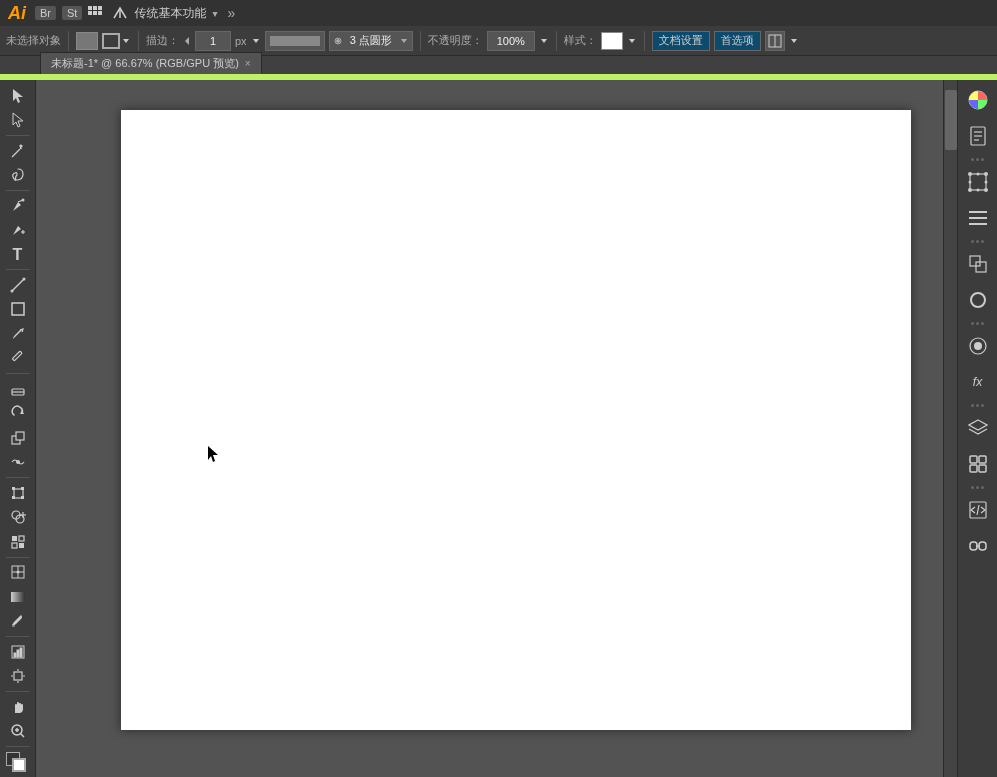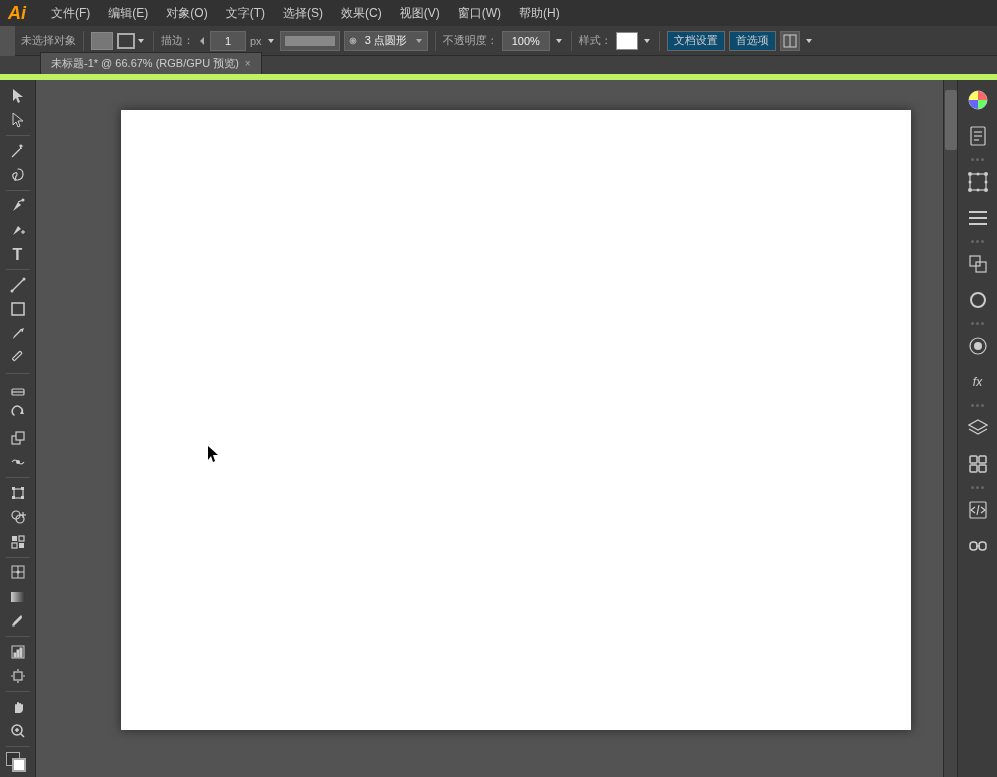--- a/index.html
+++ b/index.html
@@ -60,21 +60,20 @@
 
     
     #options-bar {
       height: 30px;
       background: #3c3c3c;
       display: flex;
       align-items: center;
       padding: 0 6px;
       gap: 4px;
       border-bottom: 1px solid #2a2a2a;
-      margin-left: 15px;
     }
     .opt-label {
       color: #aaa;
       font-size: 11px;
       white-space: nowrap;
     }
     .opt-input {
       background: #555;
       border: 1px solid #666;
       color: #eee;
@@ -291,30 +290,38 @@
       height: 3px;
       background: #666;
       border-radius: 50%;
     }
   </style>
 </head>
 <body>
 
 <div id="title-bar">
   <div class="ai-logo">Ai</div>
-  <div class="menu-bar">
-    <span class="menu-item">文件(F)</span>
-    <span class="menu-item">编辑(E)</span>
-    <span class="menu-item">对象(O)</span>
-    <span class="menu-item">文字(T)</span>
-    <span class="menu-item">选择(S)</span>
-    <span class="menu-item">效果(C)</span>
-    <span class="menu-item">视图(V)</span>
-    <span class="menu-item">窗口(W)</span>
-    <span class="menu-item">帮助(H)</span>
+  <div class="right-area">
+    <span class="bridge-btn">Br</span>
+    <span class="stock-btn">St</span>
+    <svg width="18" height="14" viewBox="0 0 18 14" fill="#ccc">
+      <rect x="0" y="0" width="4" height="4"></rect>
+        <rect x="5" y="0" width="4" height="4"></rect>
+        <rect x="10" y="0" width="4" height="4"></rect>
+      <rect x="0" y="5" width="4" height="4"></rect>
+        <rect x="5" y="5" width="4" height="4"></rect>
+        <rect x="10" y="5" width="4" height="4"></rect>
+    </svg>
+    <svg width="16" height="14" viewBox="0 0 16 14" fill="none" stroke="#ccc" stroke-width="1.5">
+      <polyline points="2,12 8,2 14,12"></polyline>
+      <line x1="8" y1="2" x2="8" y2="12"></line>
+    </svg>
+    <span class="workspace-btn">传统基本功能</span>
+    <span style="color:#aaa;font-size:10px;">▾</span>
+    <span style="color:#aaa;font-size:14px; margin-left:4px;">»</span>
   </div>
 </div>
 
 <div id="options-bar">
   <span class="opt-label">未选择对象</span>
   <div class="opt-separator"></div>
 
   <div class="color-swatch" style="background:#777;"></div>
 
   <div class="stroke-indicator">

